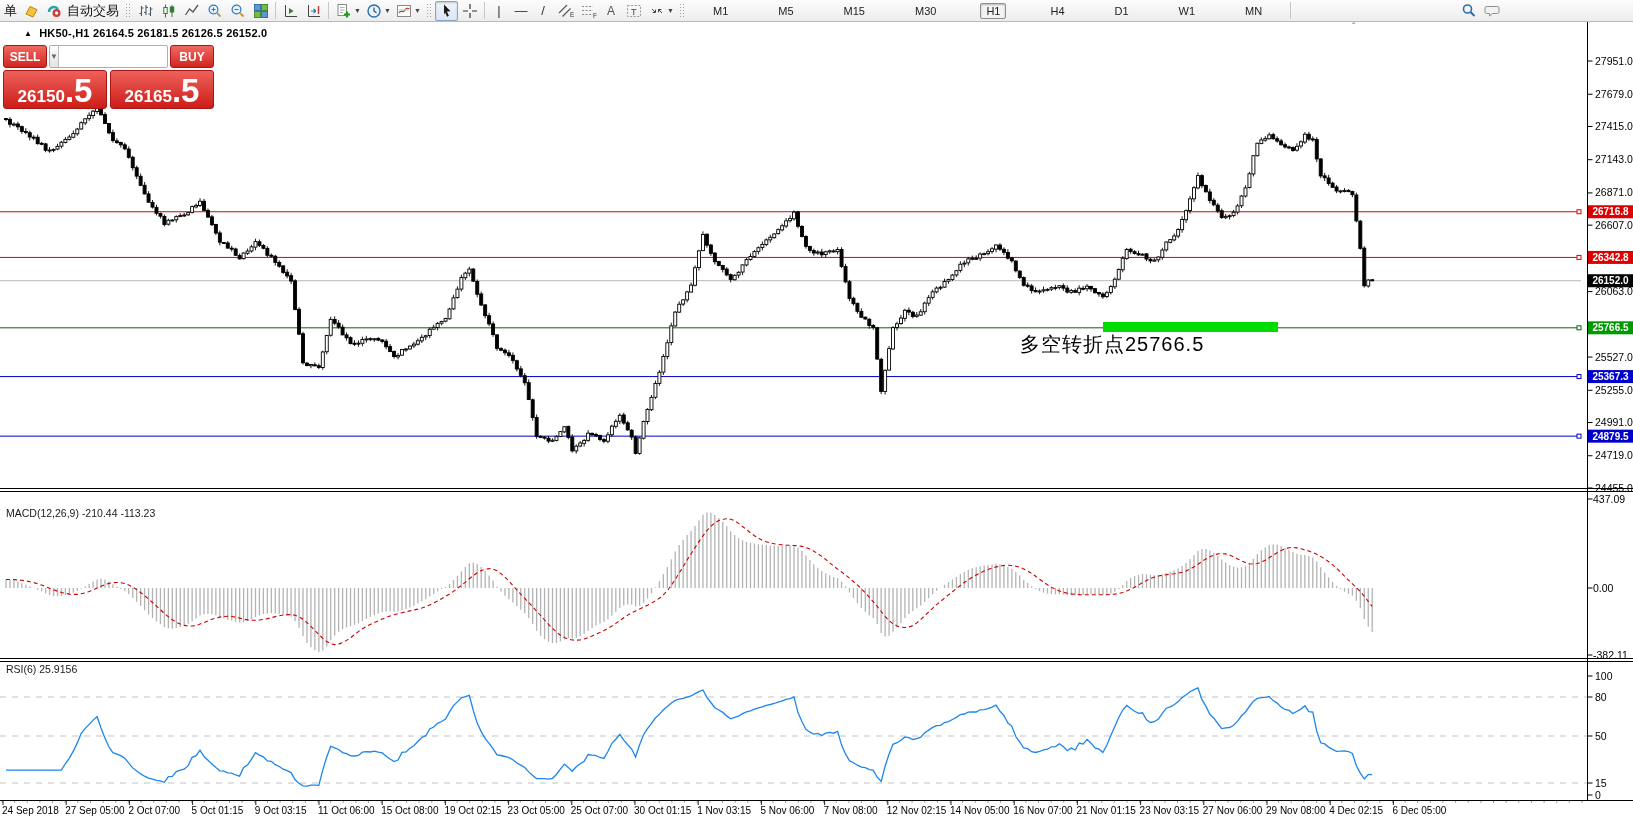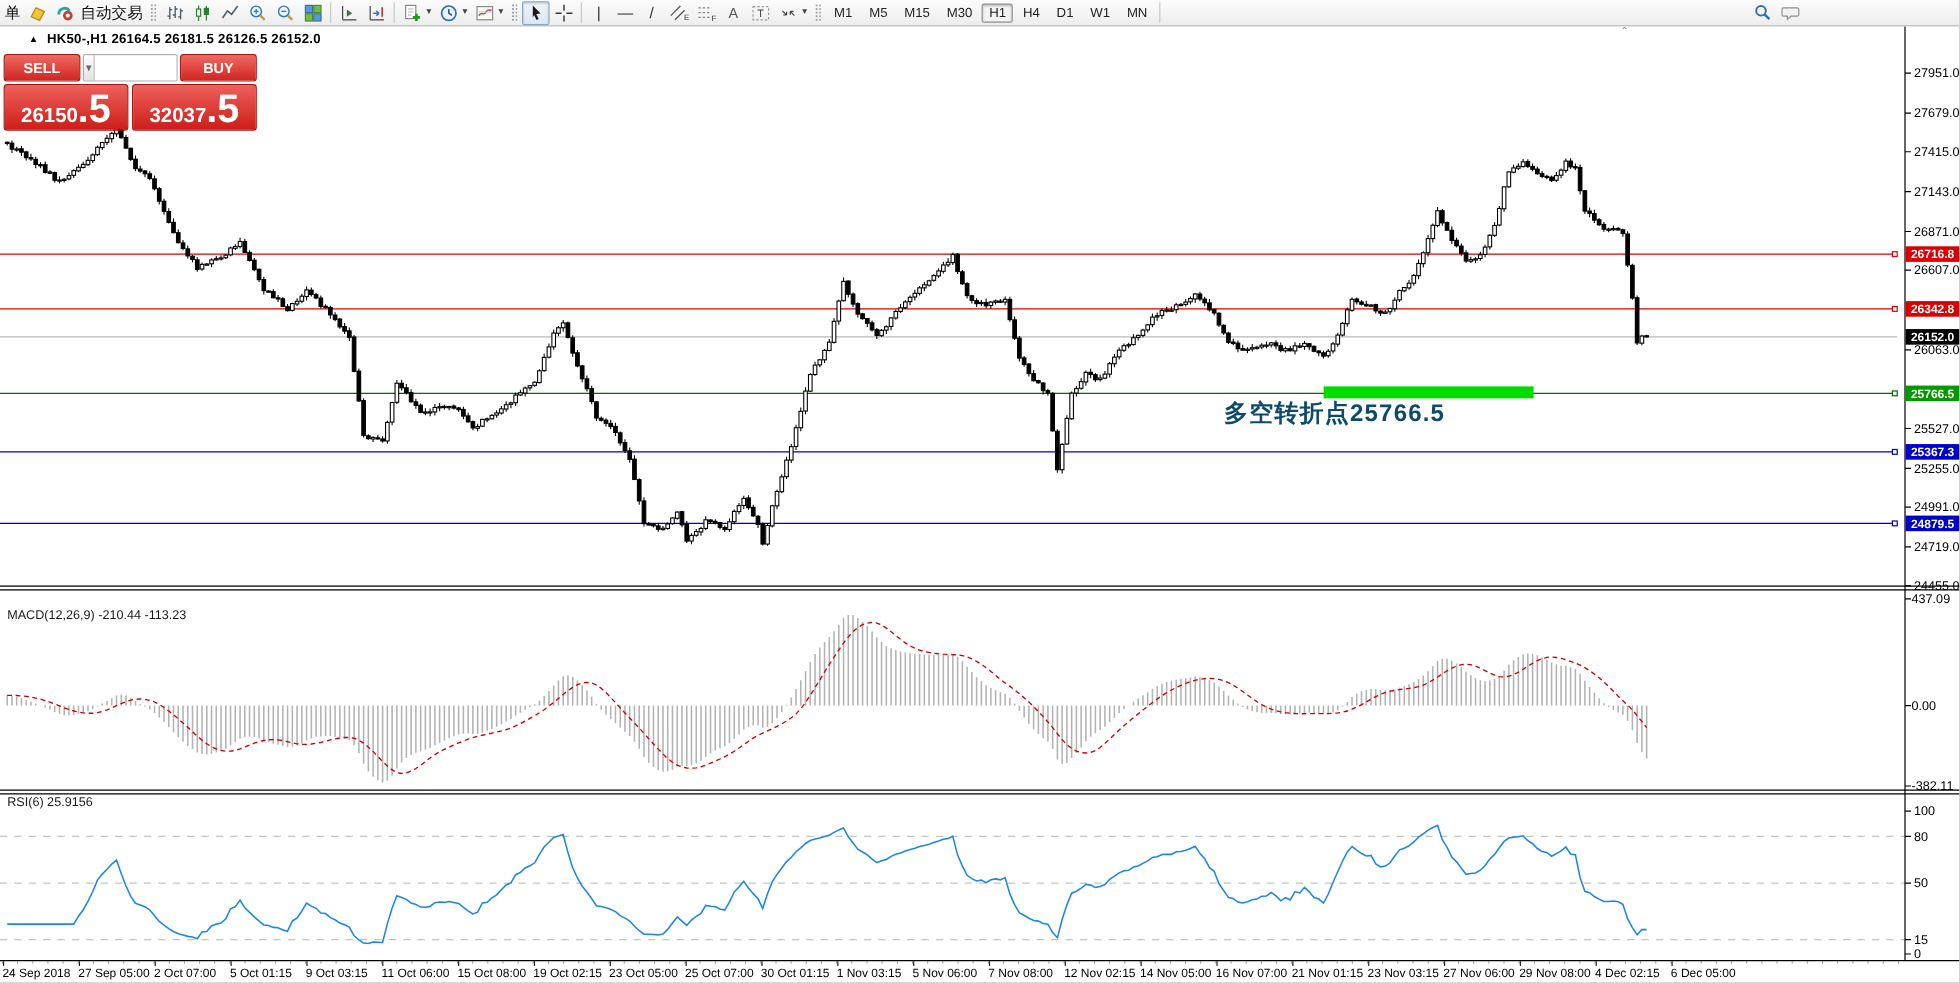--- a/index.html
+++ b/index.html
@@ -8,35 +8,35 @@
 
 .toolbar{position:absolute;top:0;left:0;width:100%;height:22px;background:linear-gradient(#fcfcfc,#ededed);border-bottom:1px solid #b9b9b9;display:flex;align-items:center;padding:0 2px;z-index:5}
 .tb-grip{width:5px;height:15px;margin:0 4px;background-image:radial-gradient(circle,#98a0a8 34%,rgba(0,0,0,0) 40%);background-size:3px 3px;flex:none}
 .tb-sep{width:1px;height:17px;background:#c7c7c7;margin:0 3px;flex:none}
 .tb-ico{width:23px;height:20px;display:flex;align-items:center;justify-content:center;flex:none;border:1px solid transparent;border-radius:2px}
 .tb-ico.pressed{background:linear-gradient(#eef4fb,#dce8f5);border-color:#86a7c4;box-shadow:inset 0 1px 2px rgba(0,0,0,.18)}
 .tb-ico svg{display:block}
 .tb-caret{font-size:7px;color:#444;margin-left:-2px;width:9px;flex:none;text-align:center}
 .tb-text{font-size:13px;color:#111;flex:none;padding:0 2px;white-space:nowrap}
 .tb-glyph{font-size:13px;color:#333;flex:none;width:22px;text-align:center}
-.tf{font-size:11px;color:#222;padding:1px 5px;margin:0 1px;border:1px solid transparent;border-radius:2px;flex:none}
+.tf{font-size:11px;color:#222;padding:1px 5px;margin:0 19px;border:1px solid transparent;border-radius:2px;flex:none}
 .tf.active{background:#f3f3f3;border-color:#8f8f8f;box-shadow:inset 0 1px 2px rgba(0,0,0,.25)}
 .tb-right{margin-left:auto;margin-right:128px;display:flex;align-items:center}
 
 #chart-svg{position:absolute;left:0;top:0;z-index:1}
 .chart-title{position:absolute;left:24px;top:27px;font-size:11px;font-weight:700;color:#000;z-index:3;letter-spacing:.2px}
 .chart-title .tri{font-size:8px;margin-right:7px;vertical-align:1px}
 .shift-marker{position:absolute;left:1352px;top:22px;color:#777;font-size:10px;z-index:3}
 .ind-label{position:absolute;left:6px;font-size:10.5px;color:#1a1a1a;z-index:3}
 .ind-label b{font-weight:400}
-.annot{position:absolute;left:1020px;top:331px;font-size:20px;font-weight:700;color:#0c4a6e;z-index:3;letter-spacing:1px;white-space:nowrap}
+.annot{position:absolute;left:1020px;top:331px;font-size:20px;font-weight:400;color:#000000;z-index:3;letter-spacing:1px;white-space:nowrap}
 
 .trade-panel{position:absolute;left:3px;top:45px;width:211px;z-index:4;font-family:"Liberation Sans",sans-serif}
 .tp-row1{display:flex;height:23px}
-.tp-btn{width:64px;color:#fff;font-size:12px;font-weight:700;background:linear-gradient(#ef6a62,#d32420);border:1px solid #a81512;border-radius:3px;display:flex;align-items:center;justify-content:center;cursor:default}
+.tp-btn{width:44px;color:#fff;font-size:12px;font-weight:700;background:linear-gradient(#ef6a62,#d32420);border:1px solid #a81512;border-radius:3px;display:flex;align-items:center;justify-content:center;cursor:default}
 .tp-vol{flex:1;display:flex;margin:0 2px;border:1px solid #adadad;border-radius:2px;background:#e8e8e8;overflow:hidden}
 .tp-spin{width:19px;background:linear-gradient(#fdfdfd,#e3e3e3);border:none;border-right:1px solid #bdbdbd;color:#666;font-size:8px;display:flex;align-items:center;justify-content:center}
 .tp-spin:last-child{border-right:none;border-left:1px solid #bdbdbd}
 .tp-vol input{flex:1;border:none;outline:none;text-align:right;font-size:13px;padding-right:9px;color:#000;background:#fff}
 .tp-row2{display:flex;margin-top:2px;gap:3px}
 .tp-price{flex:1;height:39px;background:linear-gradient(#ee615b,#cd1d19);border:1px solid #a81512;border-radius:3px;color:#fff;display:flex;align-items:baseline;justify-content:center;padding-top:1px}
 .tp-price .pm{font-size:17px;font-weight:700;line-height:37px}
 .tp-price .pf{font-size:33px;font-weight:700;line-height:37px}
 </style>
 </head>
@@ -1506,21 +1506,21 @@
 
       </div>
       <div class="tp-btn">BUY</div>
     </div>
     <div class="tp-row2">
       <div class="tp-price">
           <span class="pm">26150</span>
           <span class="pf">.5</span>
         </div>
       <div class="tp-price">
-          <span class="pm">32037</span>
+          <span class="pm">26165</span>
           <span class="pf">.5</span>
         </div>
     </div>
   </div>
 
   <div class="ind-label" style="top:507px">
     <span>MACD(12,26,9)</span> <b>-210.44 -113.23</b>
   </div>
   <div class="ind-label" style="top:663px">
     <span>RSI(6)</span> <b>25.9156</b>

